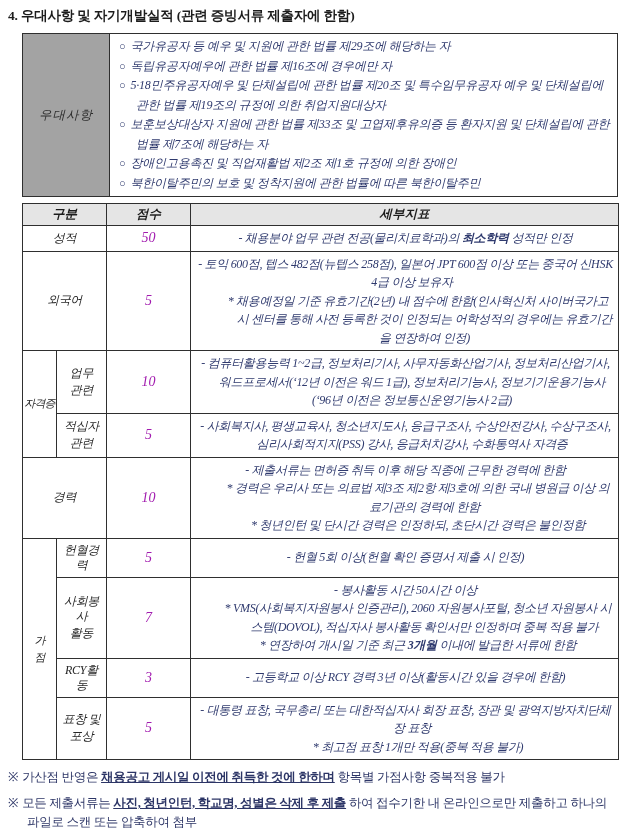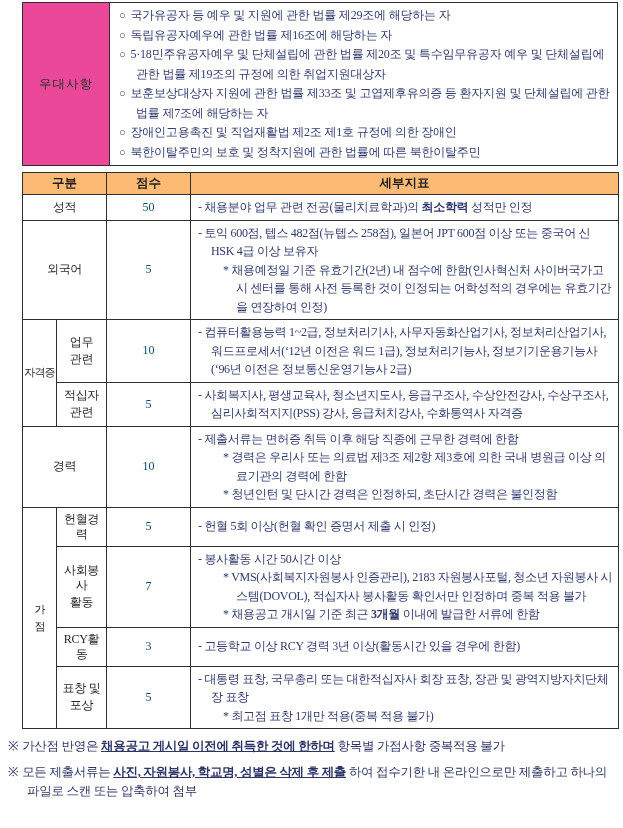--- a/index.html
+++ b/index.html
@@ -7,80 +7,81 @@
     width:623px;height:828px;background:#ffffff;overflow:hidden;
     font-family:"Liberation Serif","DejaVu Serif",serif;
     -webkit-font-smoothing:antialiased;
   }
   .page{width:623px;height:828px;position:relative;}
   .title{
     margin:7px 0 8px 8px;font-size:13.5px;font-weight:bold;color:#1c1c1c;
     letter-spacing:-0.2px;
   }
   table{border-collapse:collapse;table-layout:fixed;margin-left:22px;width:596px;}
-  td,th{border:1px solid #2f2f2f;}
+  td,th{border:1px solid #2f2f2f;font-style:italic;}
   
   .t1{margin-top:2px;}
   .t1-label{
-    width:84px;background:#ec4899;text-align:center;vertical-align:middle;
+    width:84px;background:#a3a3a3;text-align:center;vertical-align:middle;
     font-size:12.5px;color:#2e2e2e;letter-spacing:1px;
   }
   .t1-body{padding:3px 6px 3px 9px;vertical-align:middle;}
   .pitem{
     font-size:12px;color:#2f3a6e;line-height:19.5px;
     padding-left:17px;text-indent:-17px;letter-spacing:-0.2px;
   }
   .bullet{margin-right:5px;font-size:11px;}
   
   .t2{margin-top:6px;}
   .t2 th{
     font-size:12.5px;font-weight:bold;color:#1c1c1c;text-align:center;
-    padding:2px 0;background:#fdba74;
+    padding:2px 0;background:#e5e5e5;
   }
   .cell-label{
     text-align:center;vertical-align:middle;font-size:12px;color:#262626;
     padding:3px 3px;letter-spacing:-0.3px;
   }
   .cell-group{
     text-align:center;vertical-align:middle;font-size:11px;color:#262626;
     padding:2px 0;letter-spacing:-0.8px;
   }
   .cell-score{
-    text-align:center;vertical-align:middle;font-size:12px;color:#0c4a6e;
+    text-align:center;vertical-align:middle;font-size:14px;color:#a21caf;
   }
   .cell-details{
     padding:3px 5px 3px 7px;vertical-align:middle;
     font-size:12px;color:#2f3a6e;line-height:18.5px;letter-spacing:-0.3px;
   }
-  .para{padding-left:13px;text-indent:-13px;}
+  .para{padding-left:13px;text-indent:-13px;text-align:center;}
   .para.ind{margin-left:25px;}
   .b{font-weight:bold;}
   .u{text-decoration:underline;}
   .lbl-line{line-height:15px;padding:1px 0;}
   
   .notes{margin:8px 4px 0 8px;}
   .note{
     font-size:12.5px;color:#2c3566;line-height:19px;margin-bottom:7px;
     padding-left:19px;text-indent:-19px;letter-spacing:-0.3px;
   }
   .note .marker{margin-right:4px;}
 </style>
 </head>
 <body>
 
 <div class="page">
 
+  <div class="title">4. 우대사항 및 자기개발실적 (관련 증빙서류 제출자에 한함)</div>
 
   <table class="t1">
     <tbody>
         <tr>
       <td class="t1-label">우대사항</td>
       <td class="t1-body">
             <div class="pitem"><span class="bullet">○</span><span>국가유공자 등 예우 및 지원에 관한 법률 제29조에 해당하는 자</span></div>
-            <div class="pitem"><span class="bullet">○</span><span>독립유공자예우에 관한 법률 제16조에 해당하는 자</span></div>
+            <div class="pitem"><span class="bullet">○</span><span>독립유공자예우에 관한 법률 제16조에 경우에만 자</span></div>
             <div class="pitem"><span class="bullet">○</span><span>5·18민주유공자예우 및 단체설립에 관한 법률 제20조 및 특수임무유공자 예우 및 단체설립에 관한 법률 제19조의 규정에 의한 취업지원대상자</span></div>
             <div class="pitem"><span class="bullet">○</span><span>보훈보상대상자 지원에 관한 법률 제33조 및 고엽제후유의증 등 환자지원 및 단체설립에 관한 법률 제7조에 해당하는 자</span></div>
             <div class="pitem"><span class="bullet">○</span><span>장애인고용촉진 및 직업재활법 제2조 제1호 규정에 의한 장애인</span></div>
             <div class="pitem"><span class="bullet">○</span><span>북한이탈주민의 보호 및 정착지원에 관한 법률에 따른 북한이탈주민</span></div>
           </td>
     </tr>
   </tbody>
     </table>
 
   <table class="t2">
@@ -163,22 +164,22 @@
           </td>
         </tr>
         <tr>
           <td class="cell-label">
             <div class="lbl-line">사회봉사</div>
             <div class="lbl-line">활동</div>
           </td>
           <td class="cell-score">7</td>
           <td class="cell-details">
             <div class="para"><span class="pre">-</span> <span>봉사활동 시간 50시간 이상</span></div>
-            <div class="para ind"><span class="pre">*</span> <span>VMS(사회복지자원봉사 인증관리), 2183 자원봉사포털, 청소년 자원봉사 시스템(DOVOL), 적십자사 봉사활동 확인서만 인정하며 중복 적용 불가</span></div>
-            <div class="para ind"><span class="pre">*</span> <span>채용공고 개시일 기준 최근 </span><span class="b ">3개월</span><span> 이내에 발급한 서류에 한함</span></div>
+            <div class="para ind"><span class="pre">*</span> <span>VMS(사회복지자원봉사 인증관리), 2060 자원봉사포털, 청소년 자원봉사 시스템(DOVOL), 적십자사 봉사활동 확인서만 인정하며 중복 적용 불가</span></div>
+            <div class="para ind"><span class="pre">*</span> <span>연장하여 개시일 기준 최근 </span><span class="b ">3개월</span><span> 이내에 발급한 서류에 한함</span></div>
           </td>
         </tr>
         <tr>
           <td class="cell-label">
             <div class="lbl-line">RCY활동</div>
           </td>
           <td class="cell-score">3</td>
           <td class="cell-details">
             <div class="para"><span class="pre">-</span> <span>고등학교 이상 RCY 경력 3년 이상(활동시간 있을 경우에 한함)</span></div>
           </td>
@@ -192,16 +193,16 @@
           <td class="cell-details">
             <div class="para"><span class="pre">-</span> <span>대통령 표창, 국무총리 또는 대한적십자사 회장 표창, 장관 및 광역지방자치단체장 표창</span></div>
             <div class="para ind"><span class="pre">*</span> <span>최고점 표창 1개만 적용(중복 적용 불가)</span></div>
           </td>
         </tr>
       </tbody>
   </table>
 
   <div class="notes">
       <div class="note"><span class="marker">※</span><span>가산점 반영은 </span><span class="b u">채용공고 게시일 이전에 취득한 것에 한하며</span><span> 항목별 가점사항 중복적용 불가</span></div>
-      <div class="note"><span class="marker">※</span><span>모든 제출서류는 </span><span class="b u">사진, 자원봉사, 학교명, 성별은 삭제 후 제출</span><span> 하여 접수기한 내 온라인으로만 제출하고 하나의 파일로 스캔 또는 압축하여 첨부</span></div>
+      <div class="note"><span class="marker">※</span><span>모든 제출서류는 </span><span class="b u">사진, 청년인턴, 학교명, 성별은 삭제 후 제출</span><span> 하여 접수기한 내 온라인으로만 제출하고 하나의 파일로 스캔 또는 압축하여 첨부</span></div>
     </div>
 
 </div>
 
 </body></html>

